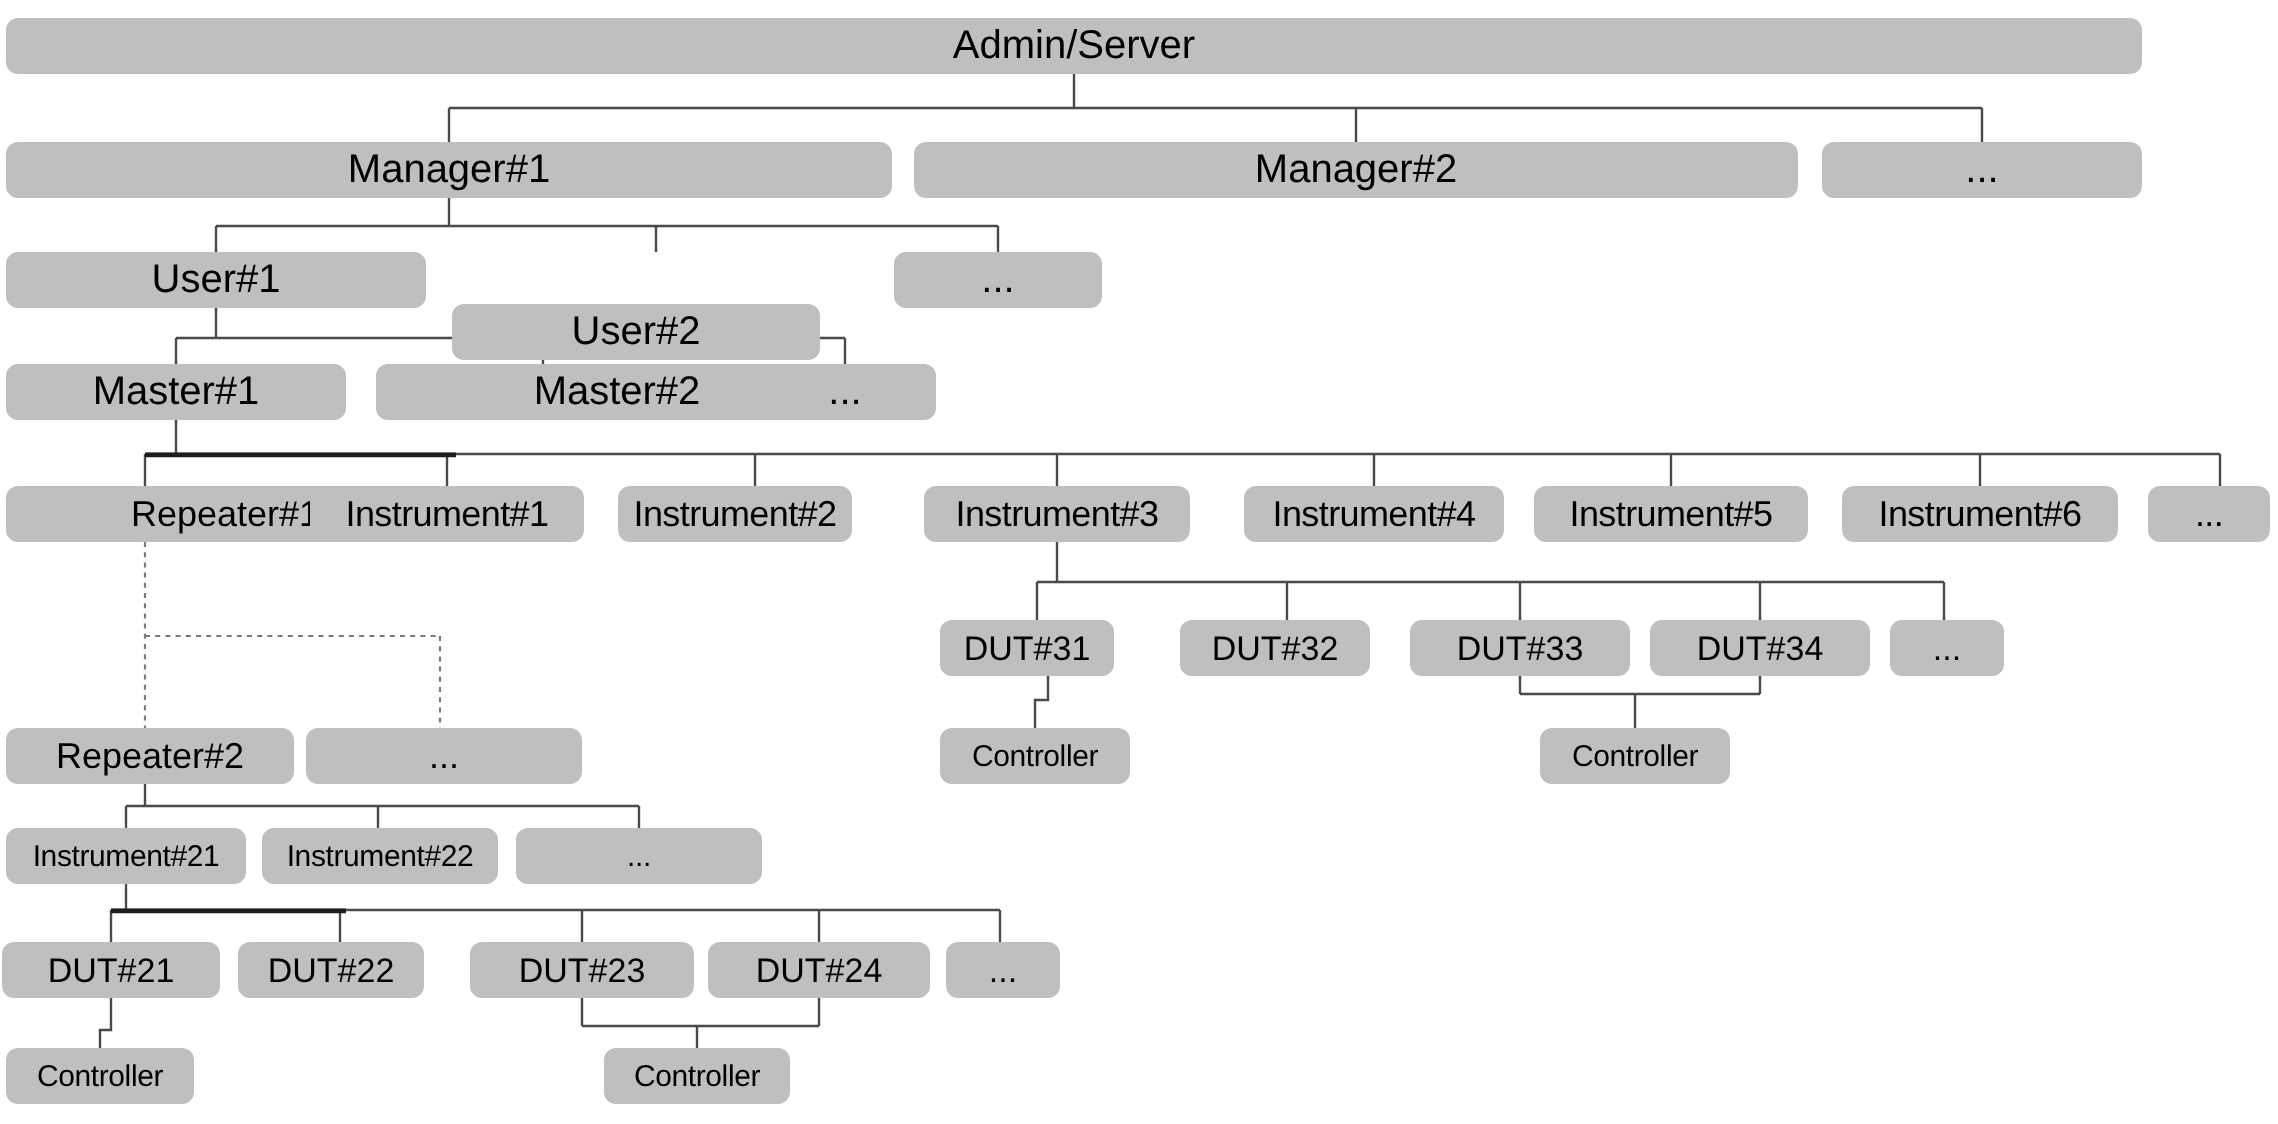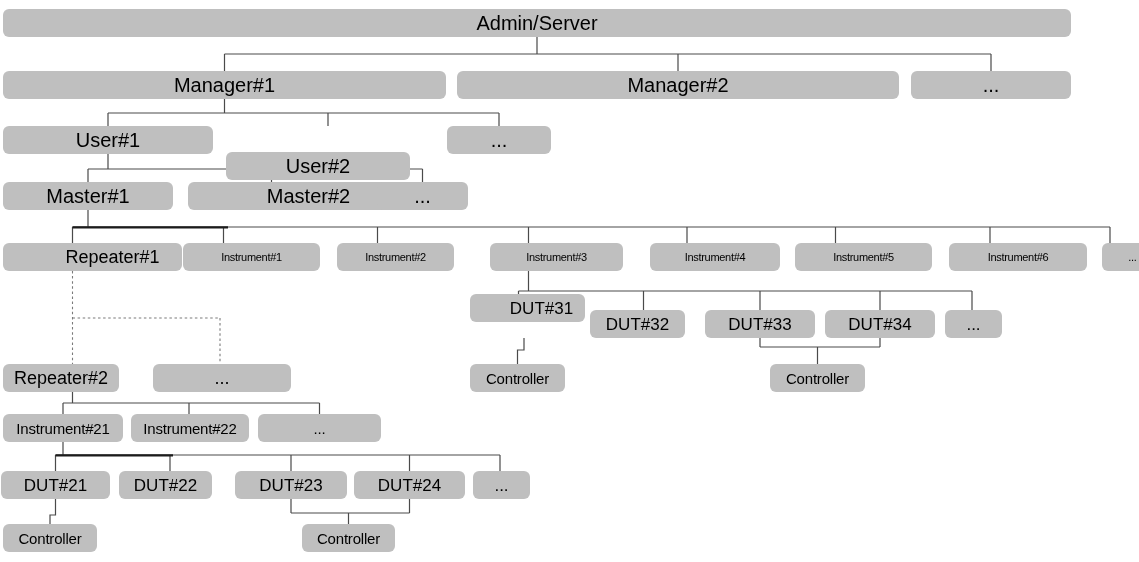--- a/index.html
+++ b/index.html
@@ -20,21 +20,21 @@
     background:var(--node-fill,#bfbfbf);
     border-radius:6px;
     color:var(--text,#000000);
     display:flex;align-items:center;justify-content:center;
     white-space:nowrap;
     line-height:1;
   }
   .f20{font-size:20px;}
   .f18{font-size:18px;}
   .f17{font-size:17px;}
-  .f165{font-size:11px;letter-spacing:-0.3px;margin-left:28px;}
+  .f165{font-size:18px;letter-spacing:-0.3px;}
   .f15{font-size:15px;letter-spacing:-0.2px;}
 </style>
 </head>
 <body>
 
 <div id="stage">
 
   <svg class="wires" width="1139" height="562" viewBox="0 0 1139 562">
     <path class="wire" d="M537,37 V54 M224.5,54 H991 M224.5,54 V71 M678,54 V71 M991,54 V71"></path>
     <path class="wire" d="M224.5,99 V113 M108,113 H499 M108,113 V126 M328,113 V126 M499,113 V126"></path>
@@ -68,30 +68,30 @@
 
   <div class="node f18" style="left:3px;top:243px;width:139px;padding-left:40px;">Repeater#1</div>
   <div class="node f165" style="left:155px;top:243px;width:137px;">Instrument#1</div>
   <div class="node f165" style="left:309px;top:243px;width:117px;">Instrument#2</div>
   <div class="node f165" style="left:462px;top:243px;width:133px;">Instrument#3</div>
   <div class="node f165" style="left:622px;top:243px;width:130px;">Instrument#4</div>
   <div class="node f165" style="left:767px;top:243px;width:137px;">Instrument#5</div>
   <div class="node f165" style="left:921px;top:243px;width:138px;">Instrument#6</div>
   <div class="node f165" style="left:1074px;top:243px;width:61px;">...</div>
 
-  <div class="node f17" style="left:470px;top:294px;width:87px;padding-left:28px;">DUT#31</div>
+  <div class="node f17" style="left:470px;top:310px;width:87px;">DUT#31</div>
   <div class="node f17" style="left:590px;top:310px;width:95px;">DUT#32</div>
   <div class="node f17" style="left:705px;top:310px;width:110px;">DUT#33</div>
   <div class="node f17" style="left:825px;top:310px;width:110px;">DUT#34</div>
   <div class="node f17" style="left:945px;top:310px;width:57px;">...</div>
 
   <div class="node f15" style="left:470px;top:364px;width:95px;">Controller</div>
   <div class="node f15" style="left:770px;top:364px;width:95px;">Controller</div>
 
-  <div class="node f18" style="left:3px;top:364px;width:116px;">Repeater#2</div>
+  <div class="node f18" style="left:3px;top:364px;width:144px;">Repeater#2</div>
   <div class="node f18" style="left:153px;top:364px;width:138px;">...</div>
 
   <div class="node f15" style="left:3px;top:414px;width:120px;">Instrument#21</div>
   <div class="node f15" style="left:131px;top:414px;width:118px;">Instrument#22</div>
   <div class="node f15" style="left:258px;top:414px;width:123px;">...</div>
 
   <div class="node f17" style="left:1px;top:471px;width:109px;">DUT#21</div>
   <div class="node f17" style="left:119px;top:471px;width:93px;">DUT#22</div>
   <div class="node f17" style="left:235px;top:471px;width:112px;">DUT#23</div>
   <div class="node f17" style="left:354px;top:471px;width:111px;">DUT#24</div>

